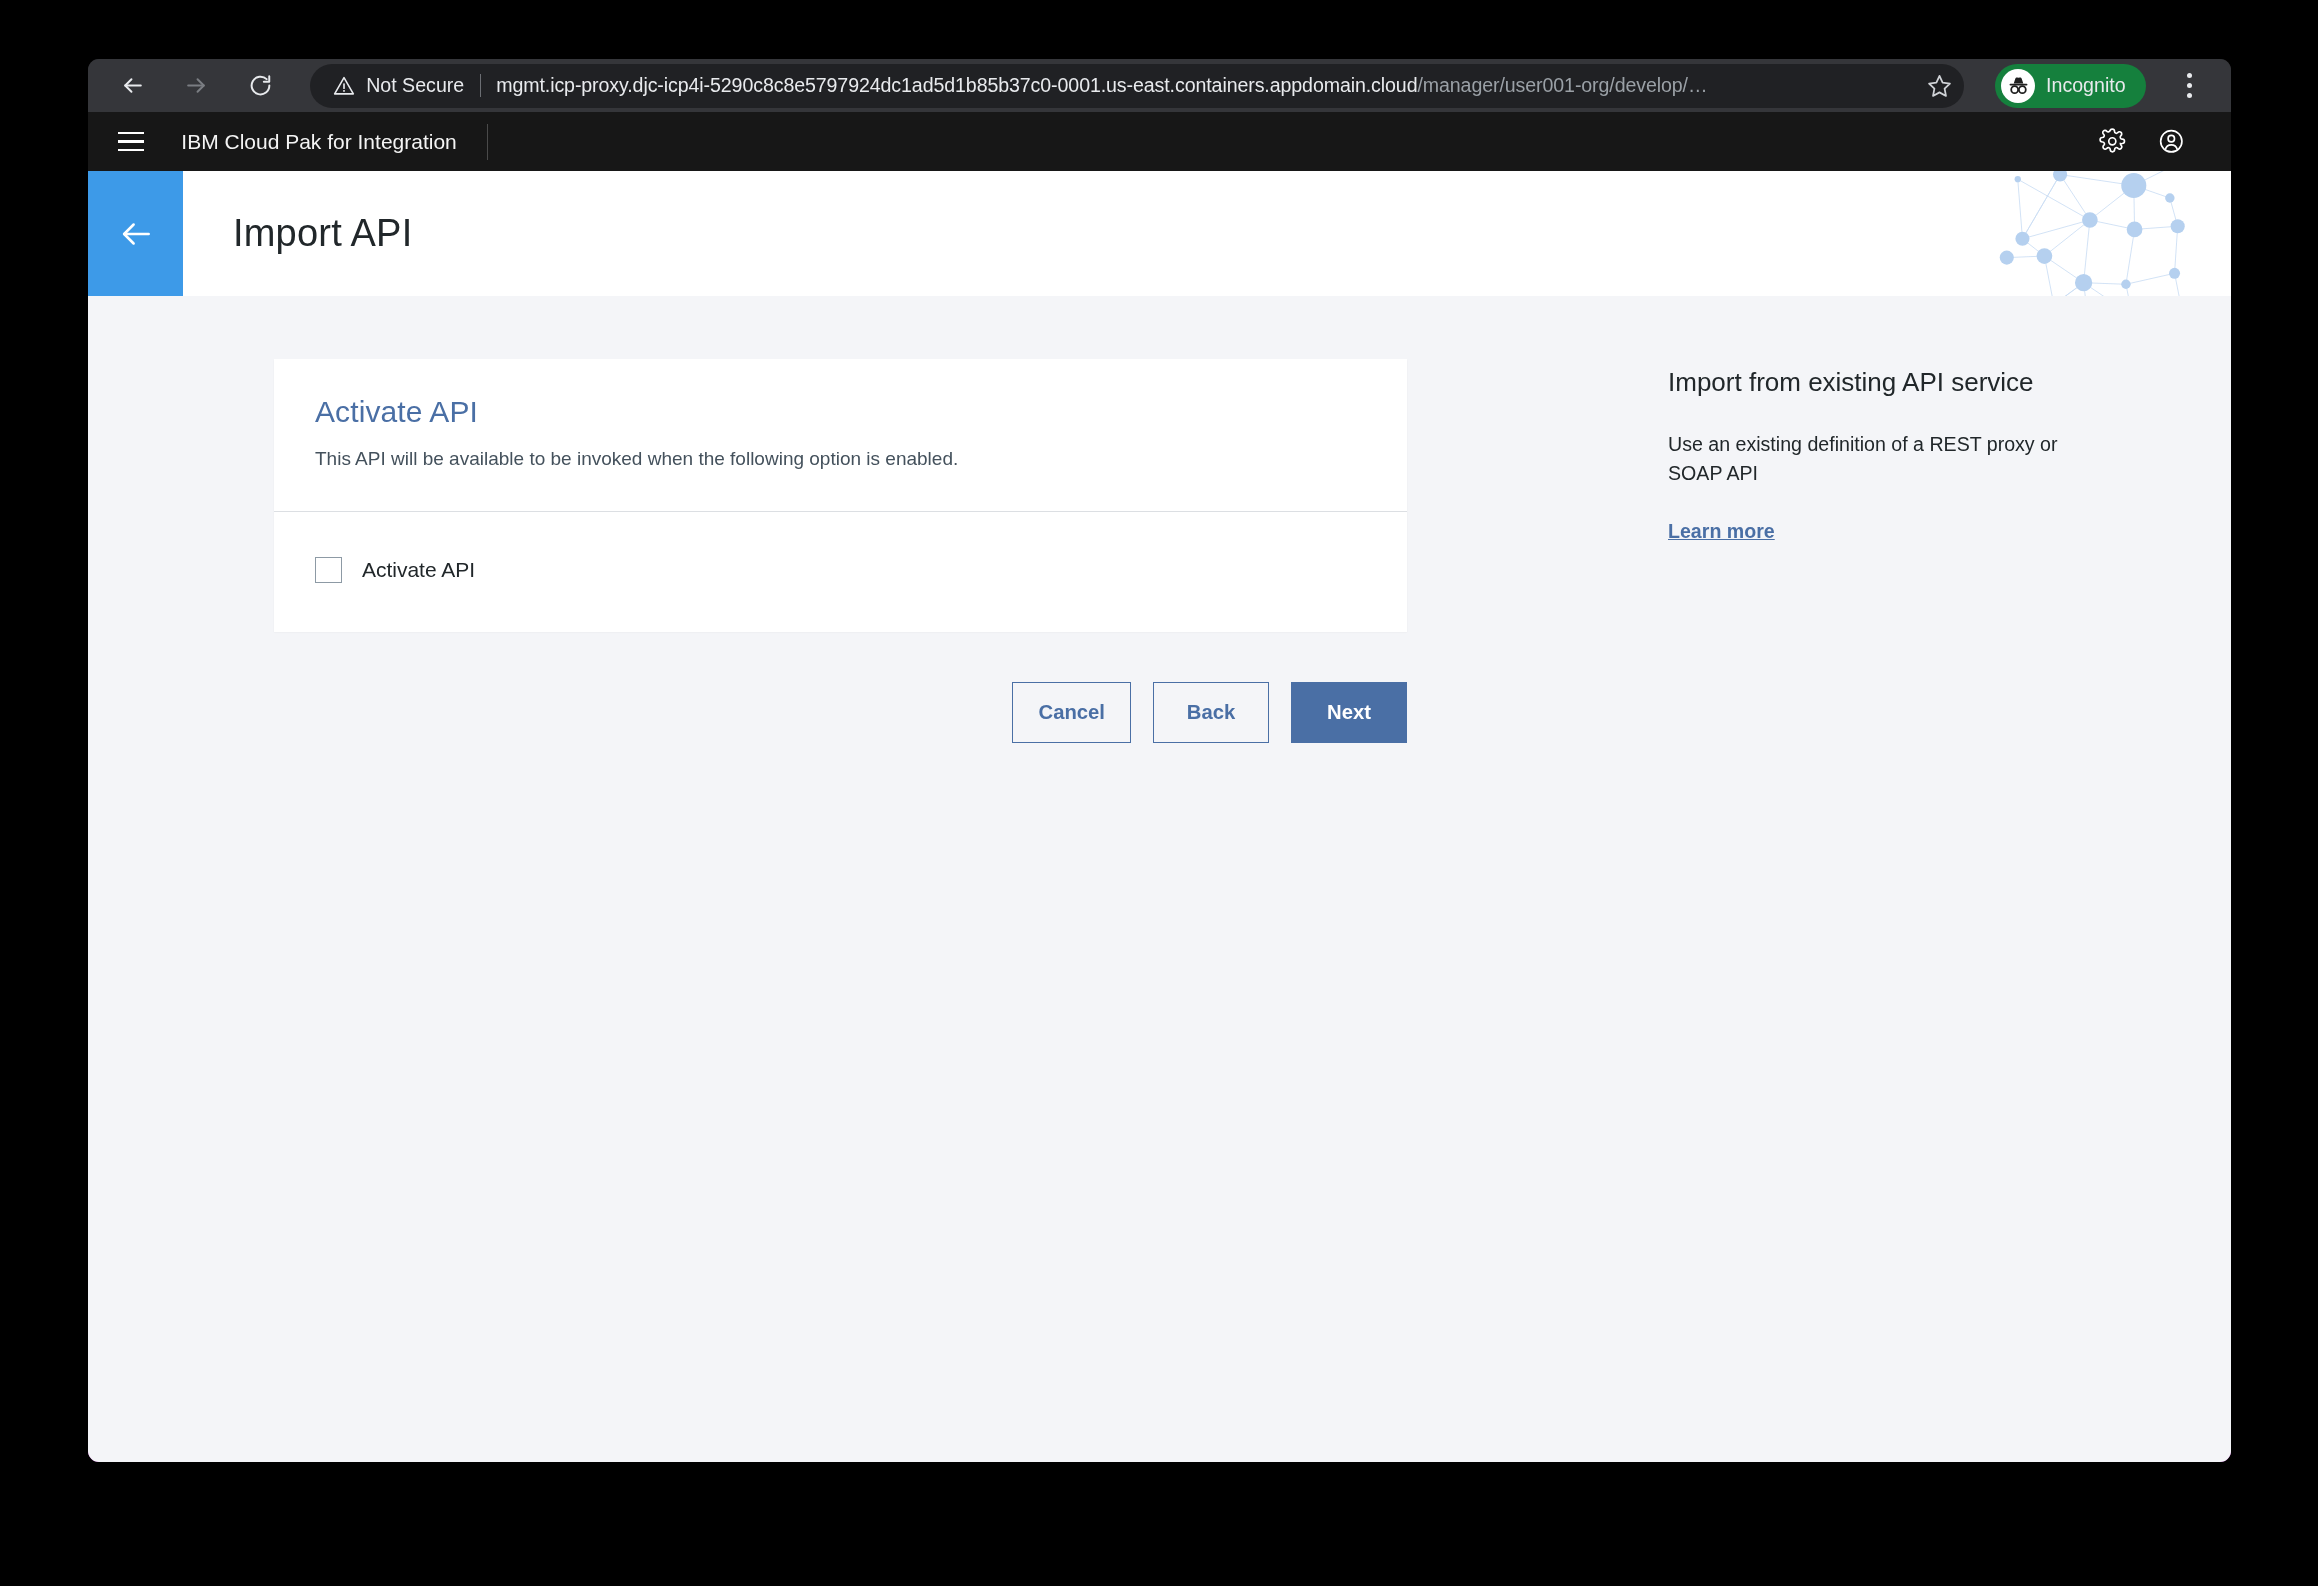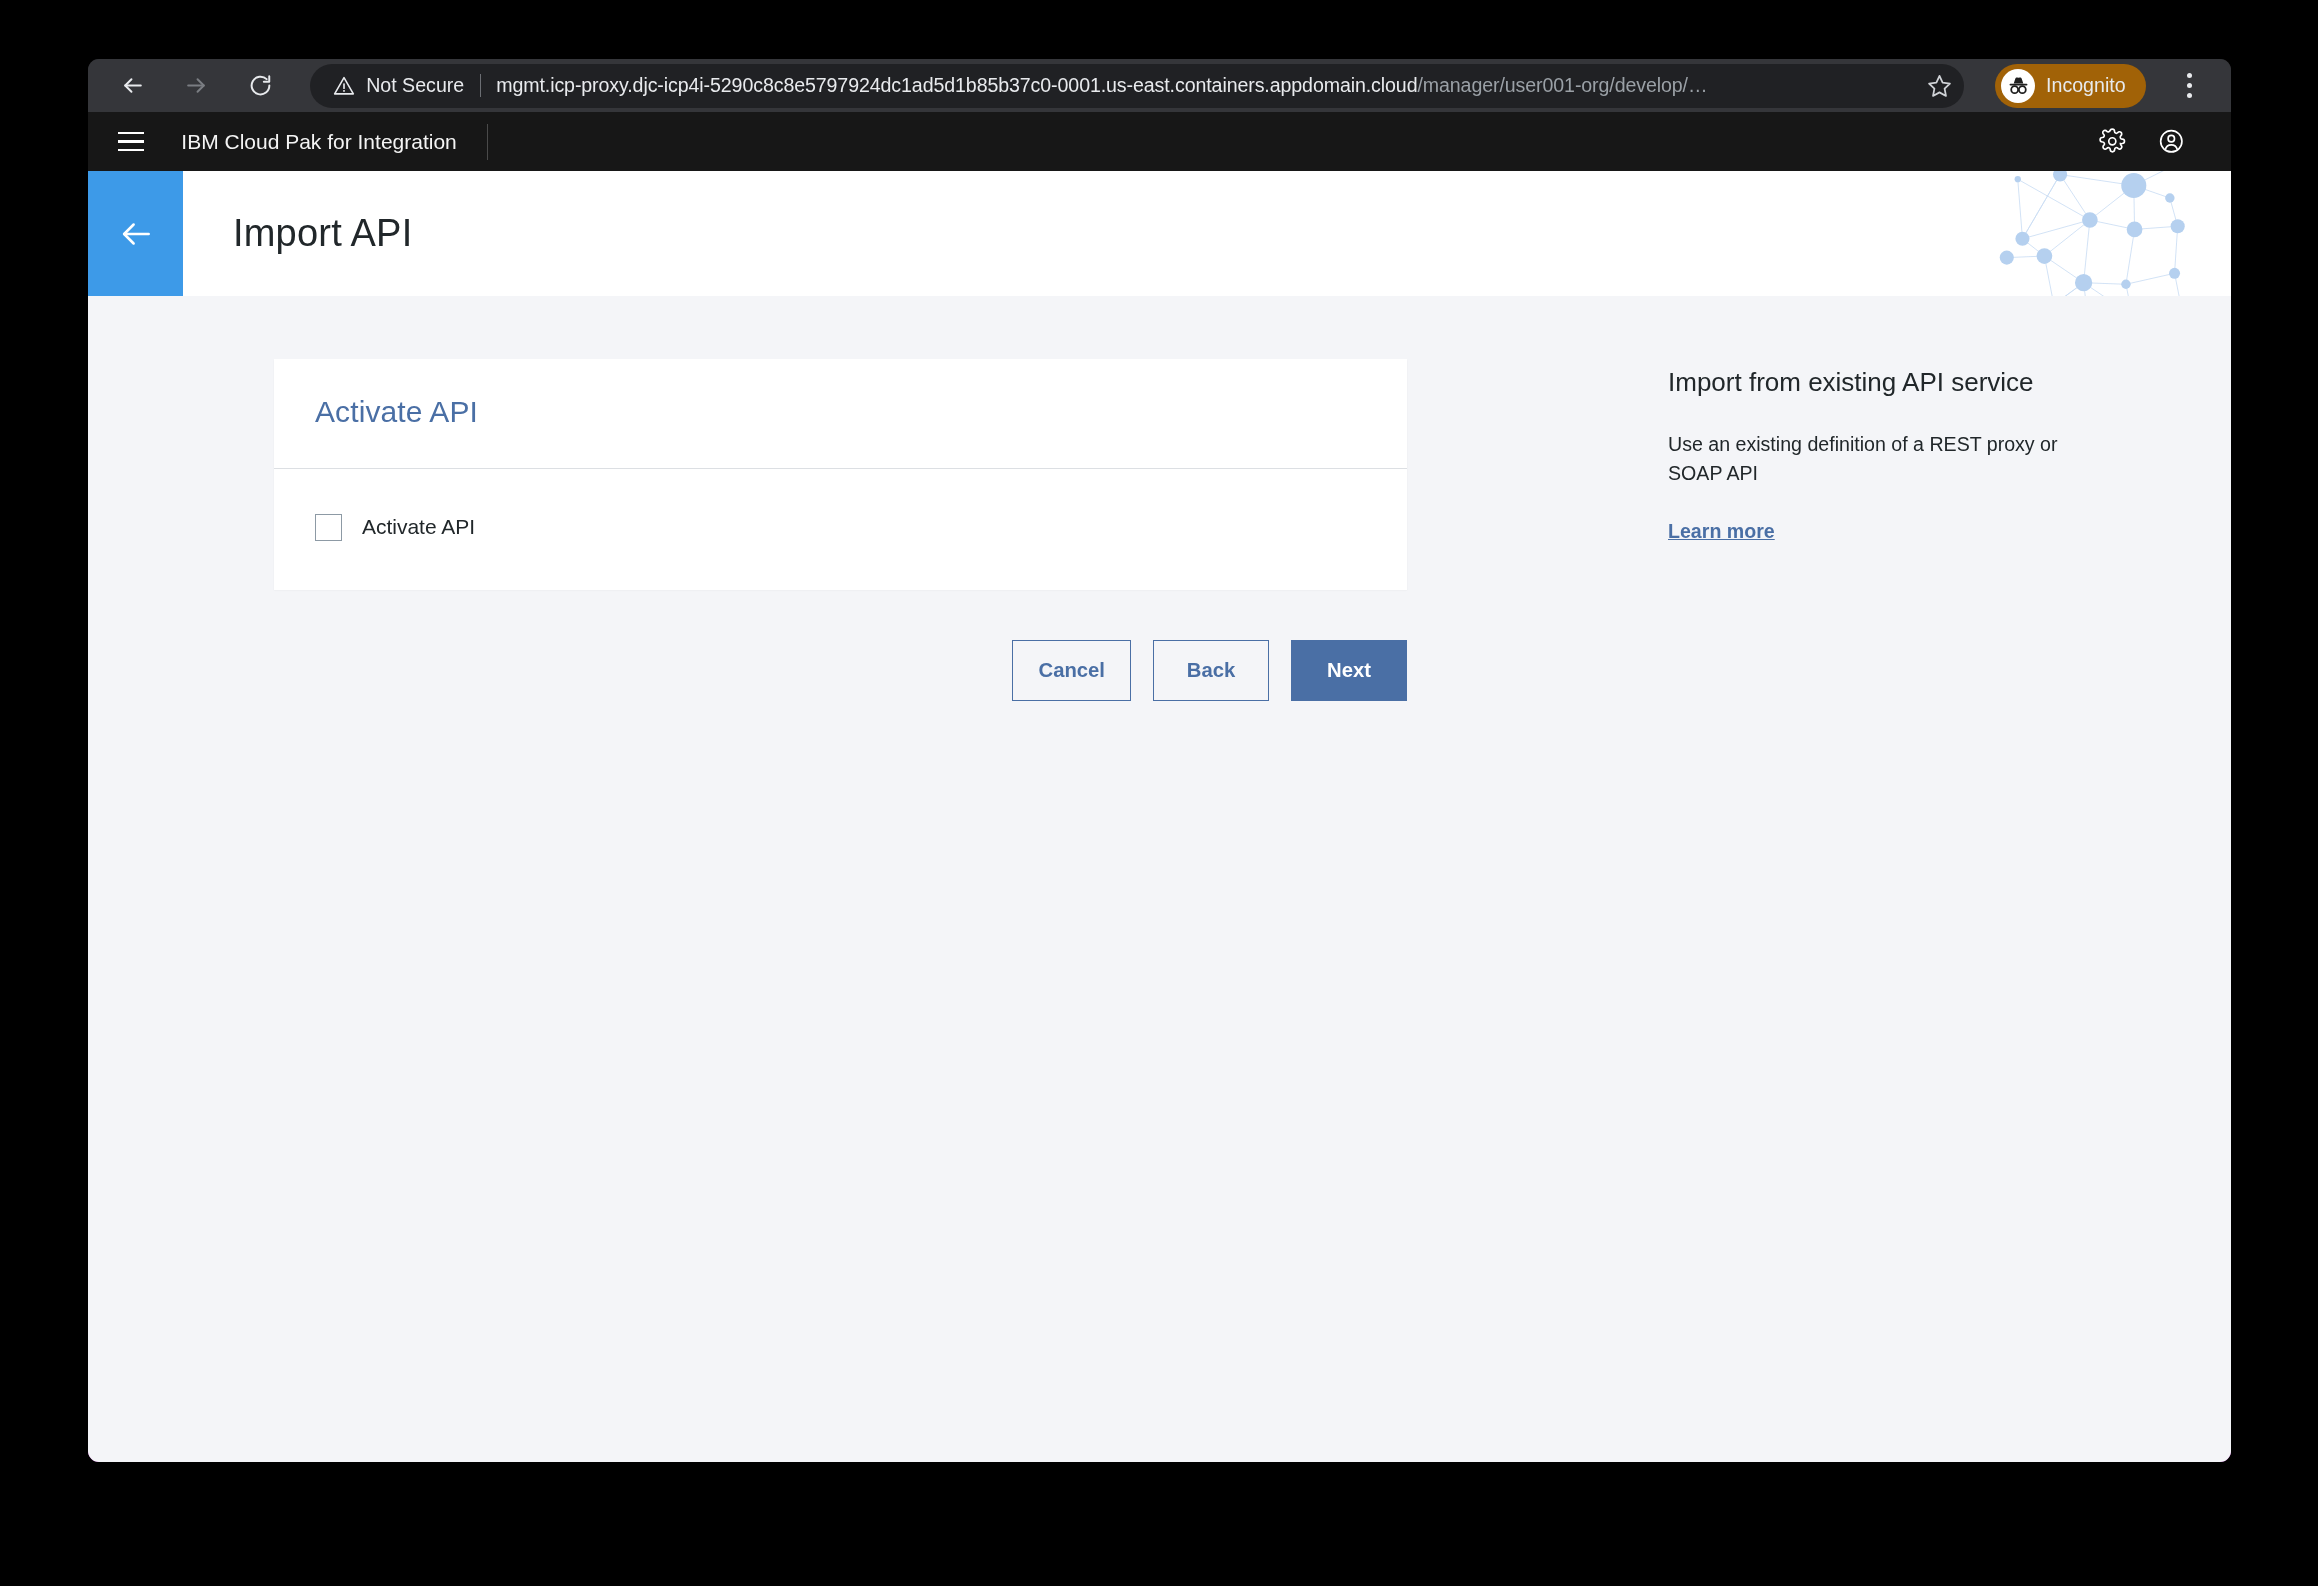--- a/index.html
+++ b/index.html
@@ -136,21 +136,21 @@
     overflow: hidden;
     flex: 1 1 auto;
     letter-spacing: -0.1px;
   }
   #url-text .url-path { color: #9aa0a6; }
   #bookmark-star { flex: 0 0 auto; margin-left: 9.4px; cursor: pointer; display:flex; }
 
   #incognito-pill {
     flex: 0 0 auto;
     height: 44px;
-    background: #a16207;
+    background: #15803d;
     border-radius: 22px;
     display: flex;
     align-items: center;
     gap: 11px;
     padding: 0 20.3px 0 6.3px;
     margin-left: 15.6px;
     cursor: pointer;
   }
   #incognito-avatar {
     width: 34px; height: 34px;
@@ -533,20 +533,21 @@
         </g>
       </svg>
     </div>
 
     <div id="content-area">
 
       <div id="form-column">
         <div id="activate-card">
           <div id="card-top">
             <h2 id="card-heading">Activate API</h2>
+            <p id="card-subtext">This API will be available to be invoked when the following option is enabled.</p>
           </div>
           <div id="card-body">
             <div id="checkbox-row">
               <span id="activate-checkbox"></span>
               <span id="checkbox-label">Activate API</span>
             </div>
           </div>
         </div>
 
         <div id="button-row">

